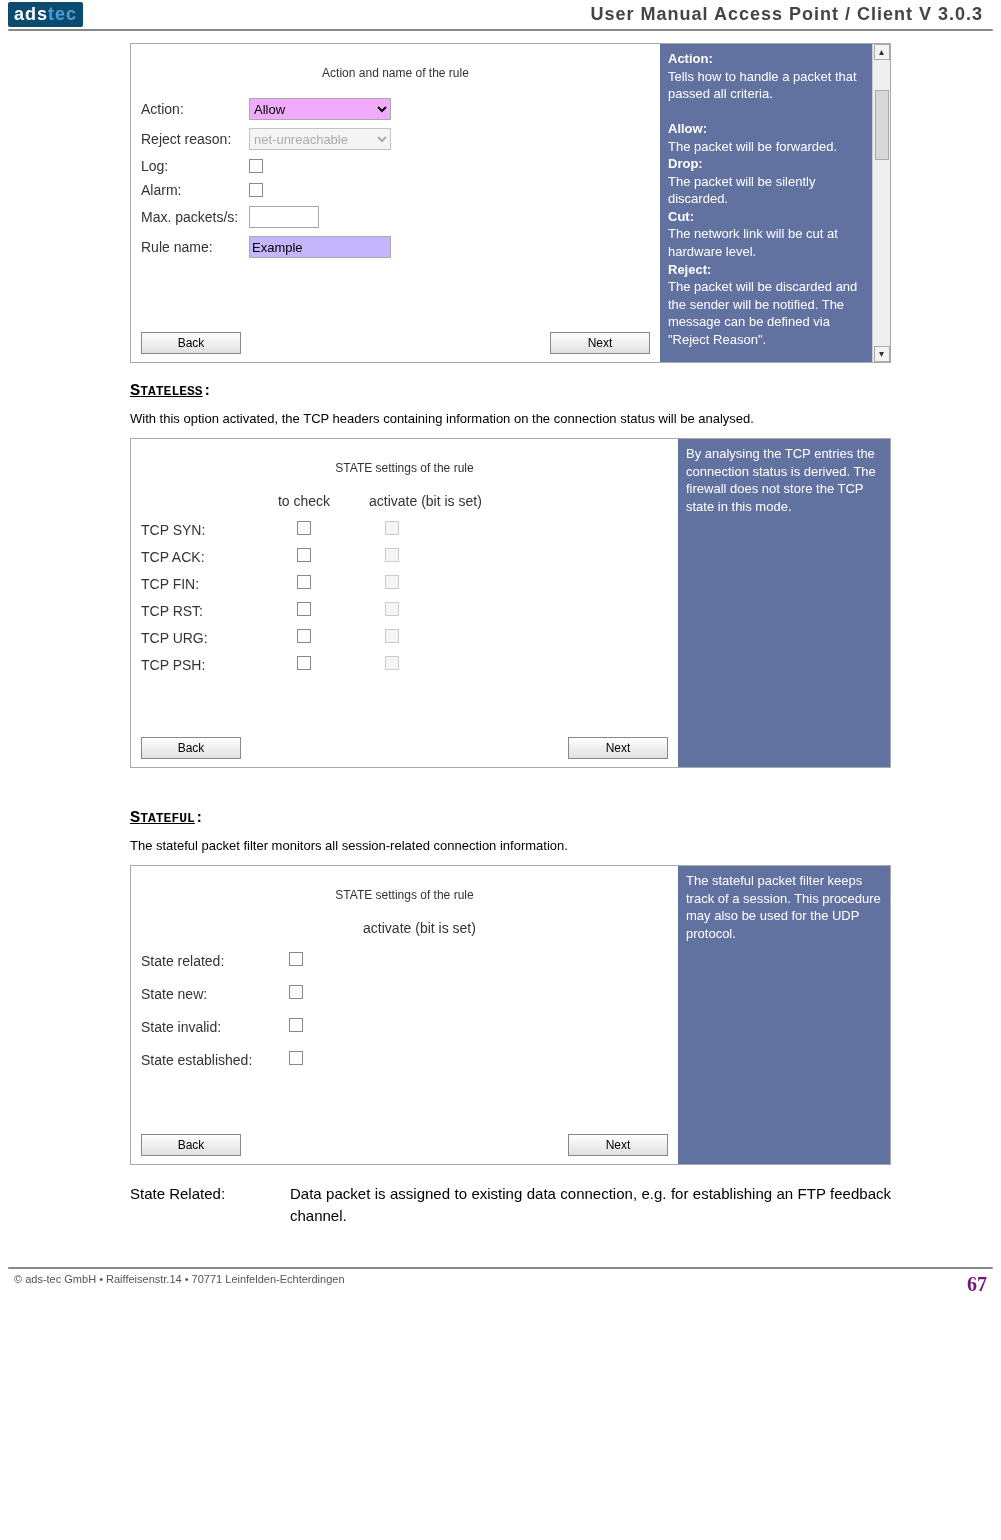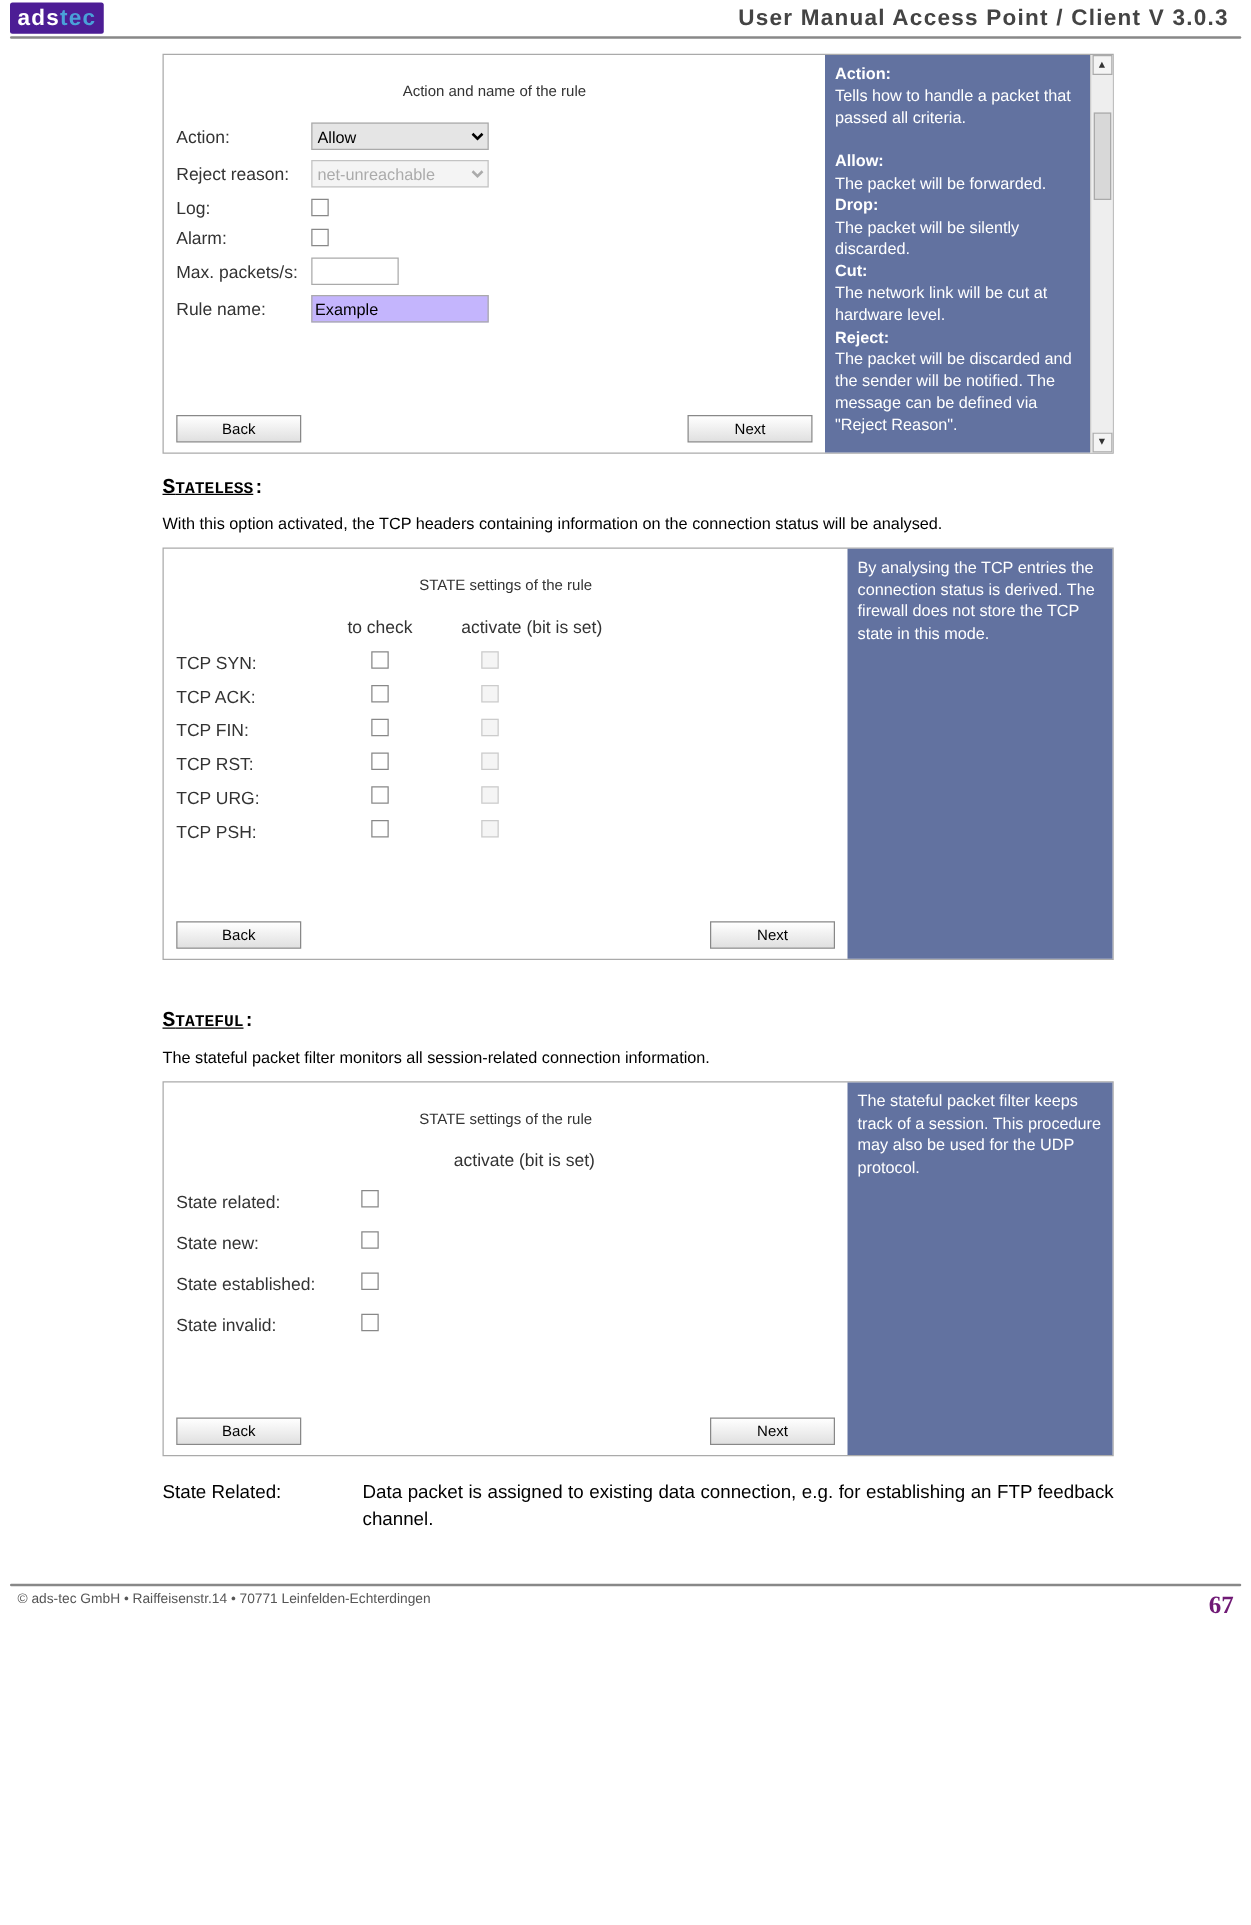--- a/index.html
+++ b/index.html
@@ -14,21 +14,21 @@
   }
   .page-header {
     display: flex;
     align-items: center;
     padding: 2px 8px;
     background: #fff;
   }
   .logo {
     display: flex;
     align-items: center;
-    background: #4c1d95;
+    background: #0c4a6e;
     color: #fff;
     font-weight: bold;
     font-size: 18px;
     padding: 2px 6px;
     border-radius: 2px;
     letter-spacing: 1px;
     font-family: Arial, sans-serif;
   }
   .logo-blue {
     color: #4aa0d8;
@@ -86,21 +86,21 @@
     width: 142px;
     height: 22px;
     border: 1px solid #aaa;
     background: #c4b5fd;
     font-size: 13px;
   }
   .form-select {
     width: 142px;
     height: 22px;
     border: 1px solid #aaa;
-    background: #e5e5e5;
+    background: #f0abfc;
     font-size: 13px;
   }
   .form-select.disabled {
     background: #f0f0f0;
     color: #888;
   }
   .form-input-short {
     width: 70px;
     height: 22px;
     border: 1px solid #aaa;
@@ -371,25 +371,25 @@
       <div id="panel3-rows">
           <div class="stateful-row">
             <div class="slabel">State related:</div>
             <div><span class="chk"></span></div>
           </div>
           <div class="stateful-row">
             <div class="slabel">State new:</div>
             <div><span class="chk"></span></div>
           </div>
           <div class="stateful-row">
+            <div class="slabel">State invalid:</div>
+            <div><span class="chk"></span></div>
+          </div>
+          <div class="stateful-row">
             <div class="slabel">State established:</div>
-            <div><span class="chk"></span></div>
-          </div>
-          <div class="stateful-row">
-            <div class="slabel">State invalid:</div>
             <div><span class="chk"></span></div>
           </div>
         </div>
       <div class="btns">
         <button class="btn">Back</button>
         <button class="btn">Next</button>
       </div>
     </div>
     <div class="panel-right">The stateful packet filter keeps track of a session. This procedure may also be used for the UDP protocol.</div>
   </div>

